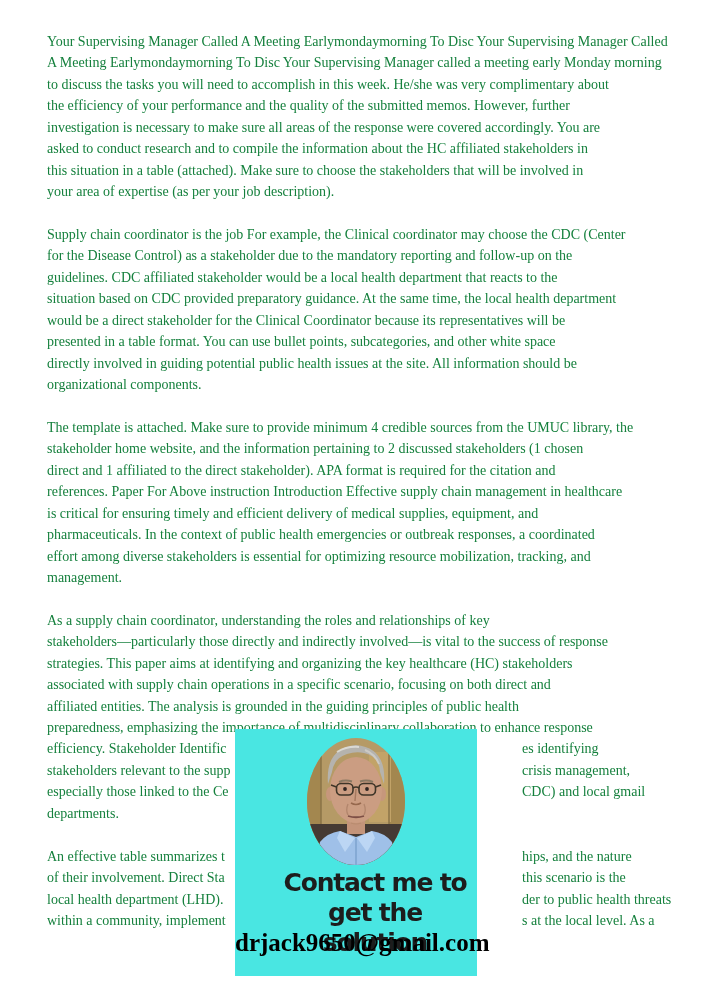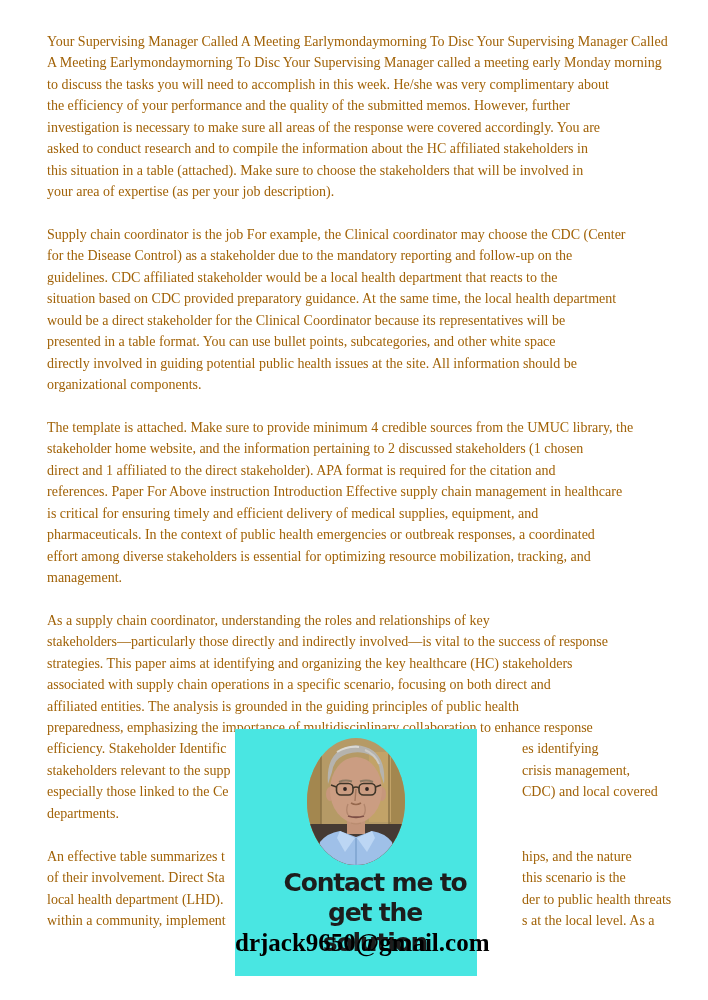--- a/index.html
+++ b/index.html
@@ -75,21 +75,21 @@
     font-family: "Liberation Serif", serif;
     font-weight: bold;
     font-size: 25px;
     line-height: 32px;
     color: #000000;
   }
 </style>
 </head>
 <body style="background: rgb(255, 255, 255);">
 
-<div class="doc" style="color: #a16207;">
+<div class="doc" style="color: #15803d;">
     <div class="paragraph">
       <div class="line">Your Supervising Manager Called A Meeting Earlymondaymorning To Disc Your Supervising Manager Called</div>
       <div class="line">A Meeting Earlymondaymorning To Disc Your Supervising Manager called a meeting early Monday morning</div>
       <div class="line">to discuss the tasks you will need to accomplish in this week. He/she was very complimentary about</div>
       <div class="line">the efficiency of your performance and the quality of the submitted memos. However, further</div>
       <div class="line">investigation is necessary to make sure all areas of the response were covered accordingly. You are</div>
       <div class="line">asked to conduct research and to compile the information about the HC affiliated stakeholders in</div>
       <div class="line">this situation in a table (attached). Make sure to choose the stakeholders that will be involved in</div>
       <div class="line">your area of expertise (as per your job description).</div>
     </div>
@@ -115,21 +115,21 @@
     </div>
     <div class="paragraph">
       <div class="line">As a supply chain coordinator, understanding the roles and relationships of key</div>
       <div class="line">stakeholders—particularly those directly and indirectly involved—is vital to the success of response</div>
       <div class="line">strategies. This paper aims at identifying and organizing the key healthcare (HC) stakeholders</div>
       <div class="line">associated with supply chain operations in a specific scenario, focusing on both direct and</div>
       <div class="line">affiliated entities. The analysis is grounded in the guiding principles of public health</div>
       <div class="line">preparedness, emphasizing the importance of multidisciplinary collaboration to enhance response</div>
       <div class="line"><span>efficiency. Stakeholder Identific</span><span class="frag-right">es identifying</span></div>
       <div class="line"><span>stakeholders relevant to the supp</span><span class="frag-right">crisis management,</span></div>
-      <div class="line"><span>especially those linked to the Ce</span><span class="frag-right">CDC) and local covered</span></div>
+      <div class="line"><span>especially those linked to the Ce</span><span class="frag-right">CDC) and local gmail</span></div>
       <div class="line">departments.</div>
     </div>
     <div class="paragraph">
       <div class="line"><span>An effective table summarizes t</span><span class="frag-right">hips, and the nature</span></div>
       <div class="line"><span>of their involvement. Direct Sta</span><span class="frag-right">this scenario is the</span></div>
       <div class="line"><span>local health department (LHD).</span><span class="frag-right">der to public health threats</span></div>
       <div class="line"><span>within a community, implement</span><span class="frag-right">s at the local level. As a</span></div>
     </div>
   </div>
 

